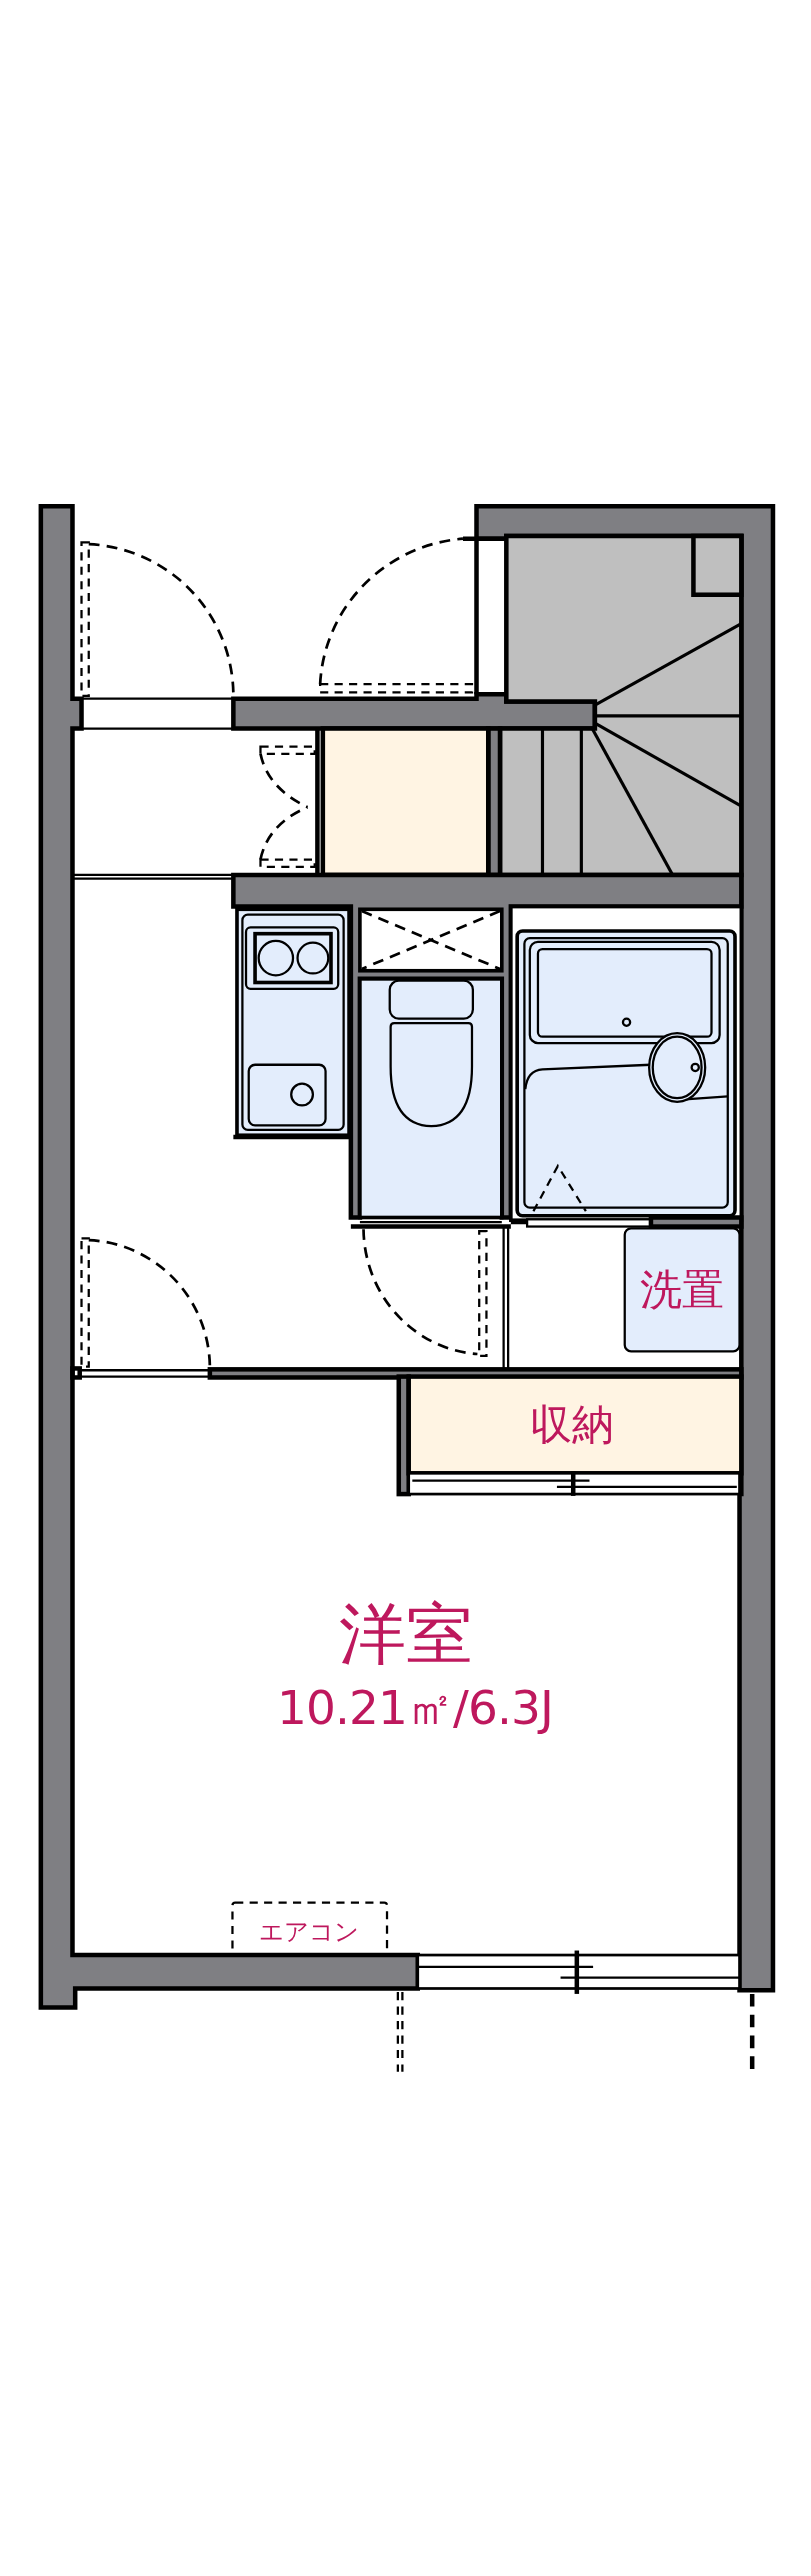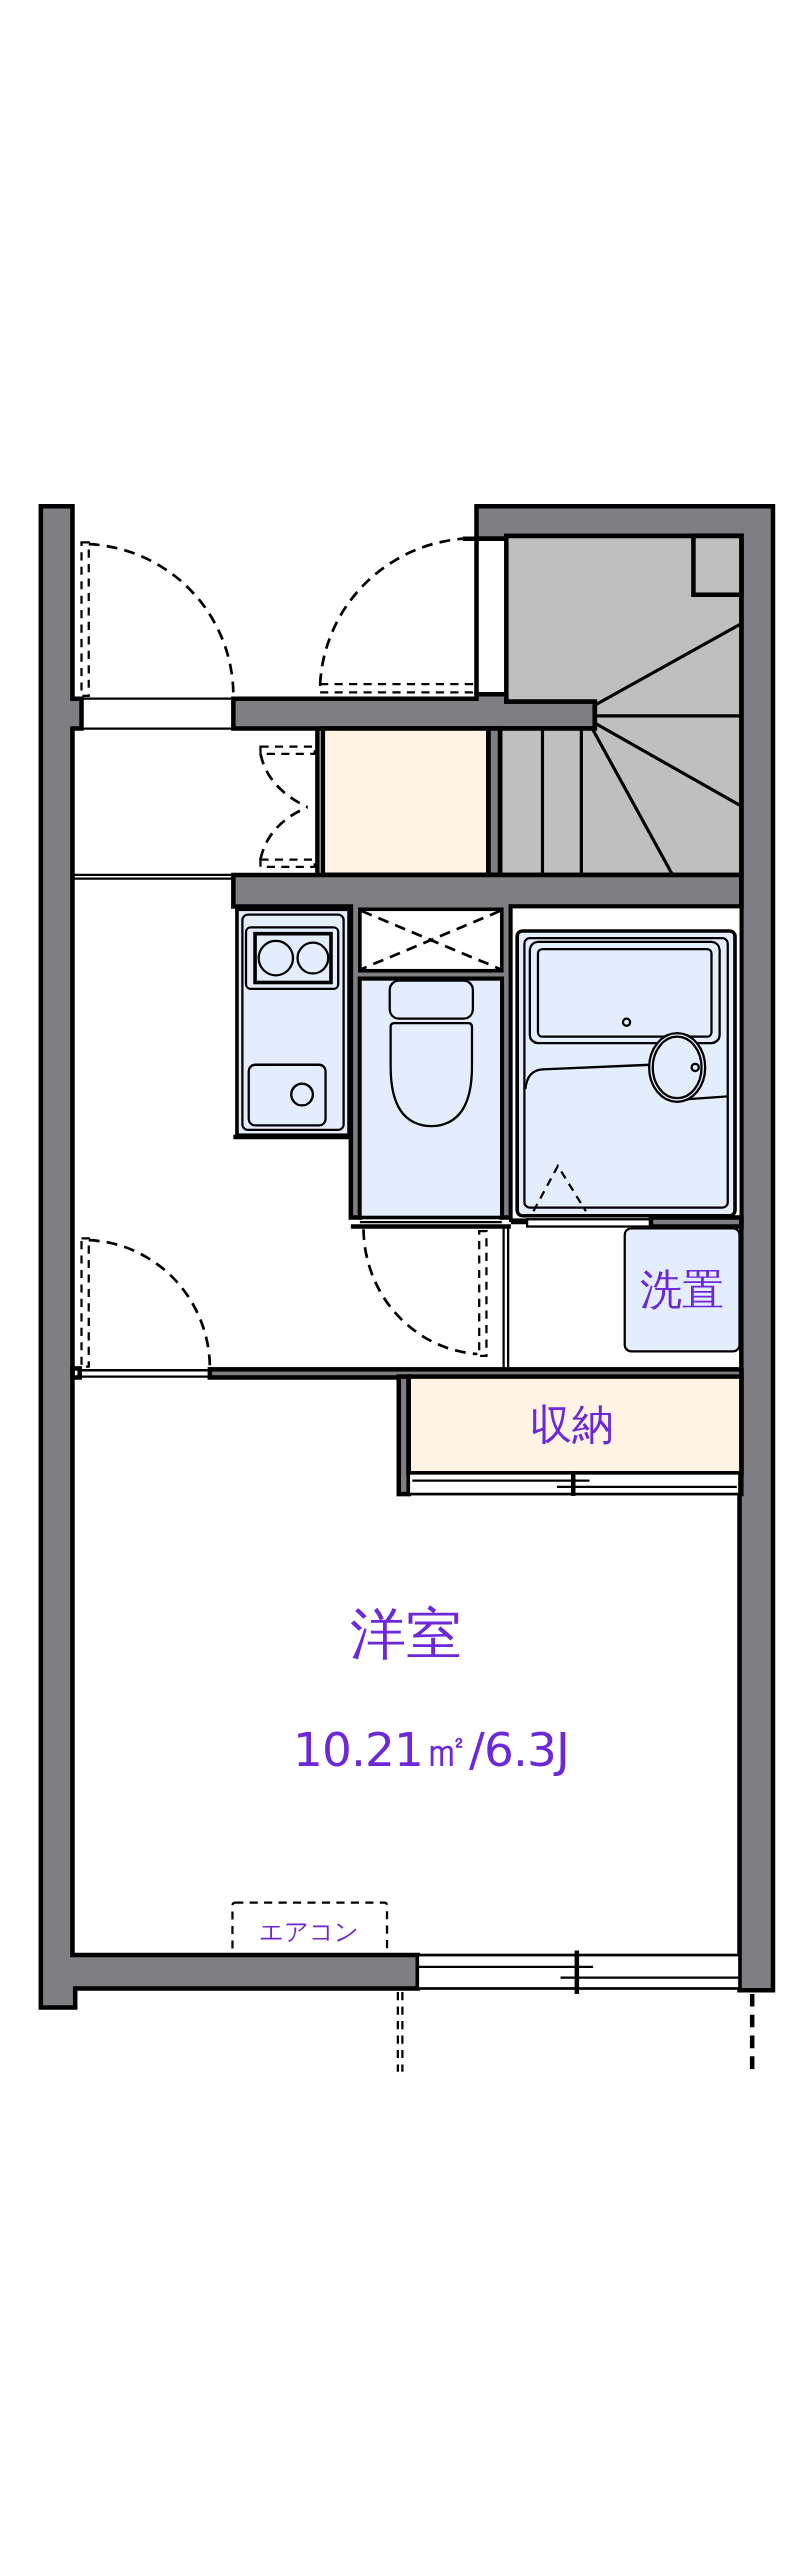--- a/index.html
+++ b/index.html
@@ -9,23 +9,23 @@
   .wall { fill: #7f7f83; stroke: #000; stroke-width: 5; stroke-linejoin: miter; }
   .room-line { fill: none; stroke: #000; stroke-width: 5; }
   .thin { fill: none; stroke: #000; stroke-width: 2.5; }
   .dash { fill: none; stroke: #000; stroke-width: 3; stroke-dasharray: 12 8; }
   .dash-fine { fill: none; stroke: #000; stroke-width: 2.5; stroke-dasharray: 9 7; }
   .stair { fill: #bfbfbf; stroke: #000; stroke-width: 5; }
   .stair-line { stroke: #000; stroke-width: 3.5; fill: none; }
   .wet { fill: #e3edfc; stroke: #000; stroke-width: 4; }
   .wet-thin { fill: #e3edfc; stroke: #000; stroke-width: 2.5; }
   .storage { fill: #fff4e3; stroke: #000; stroke-width: 5; }
-  .label { position: absolute; color: #6d28d9; white-space: nowrap; line-height: 1;
+  .label { position: absolute; color: #be185d; white-space: nowrap; line-height: 1;
            transform: translate(-50%, -50%); text-align: left; }
-  .lbl-room { font-size: 56px; font-family: "DejaVu Sans", sans-serif; }
+  .lbl-room { font-size: 67px; font-family: "DejaVu Sans", sans-serif; }
   .lbl-area { font-size: 47px; font-family: "DejaVu Sans", sans-serif; letter-spacing: -0.9px; }
   .lbl-med { font-size: 42px; font-family: "DejaVu Sans", sans-serif; }
   .lbl-small { font-size: 24.4px; font-family: "DejaVu Sans", sans-serif; }
 </style>
 </head>
 <body>
 
 <svg class="plan" width="812" height="2576" viewBox="0 0 898 2850" xmlns="http://www.w3.org/2000/svg">
 
   <path class="wall" d="M45 560 H80 V773 H90 V806 H80 V2163 H462 V2200 H83 V2221 H45 Z"></path>
@@ -130,17 +130,17 @@
   <line class="room-line" x1="638" y1="2158" x2="638" y2="2206"></line>
 
   <rect class="dash-fine" x="257" y="2105" width="171" height="58" rx="3"></rect>
 
   <line class="dash-fine" x1="440" y1="2204" x2="440" y2="2292"></line>
   <line class="dash-fine" x1="445" y1="2204" x2="445" y2="2292"></line>
   <line fill="none" stroke="#000" stroke-width="5" stroke-dasharray="14 9" x1="832" y1="2206" x2="832" y2="2292"></line>
 </svg>
 
 <div class="label lbl-room" style="left:406px; top:1634px;">洋室</div>
-<div class="label lbl-area" style="left:431px; top:1707px;margin-top:42px;">10.21㎡/6.3J</div>
+<div class="label lbl-area" style="left:415px; top:1707px;">10.21㎡/6.3J</div>
 <div class="label lbl-med" style="left:572px; top:1425px;">収納</div>
 <div class="label lbl-med" style="left:682px; top:1290px;">洗置</div>
 <div class="label lbl-small" style="left:309px; top:1932px;font-family:Liberation Serif, serif;">エアコン</div>
 
 
 </body></html>

